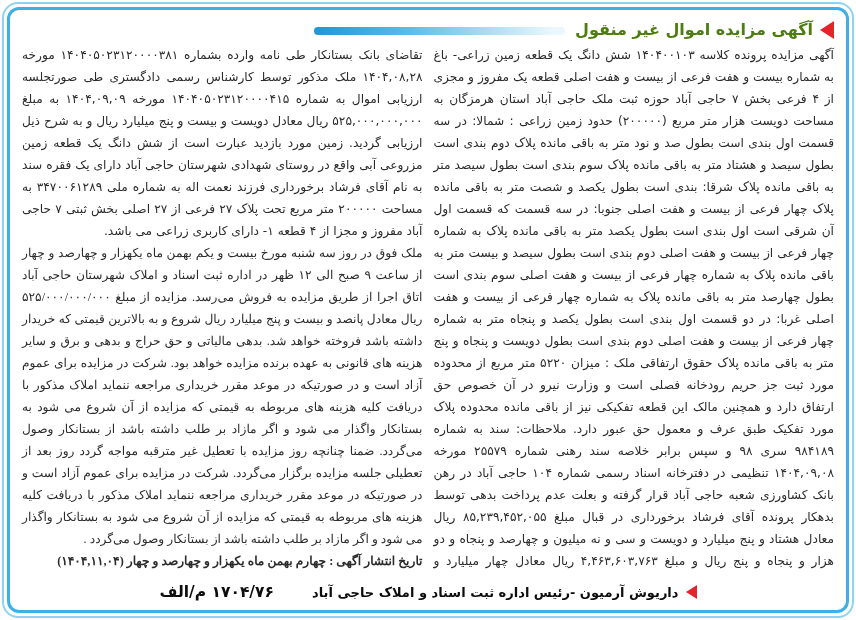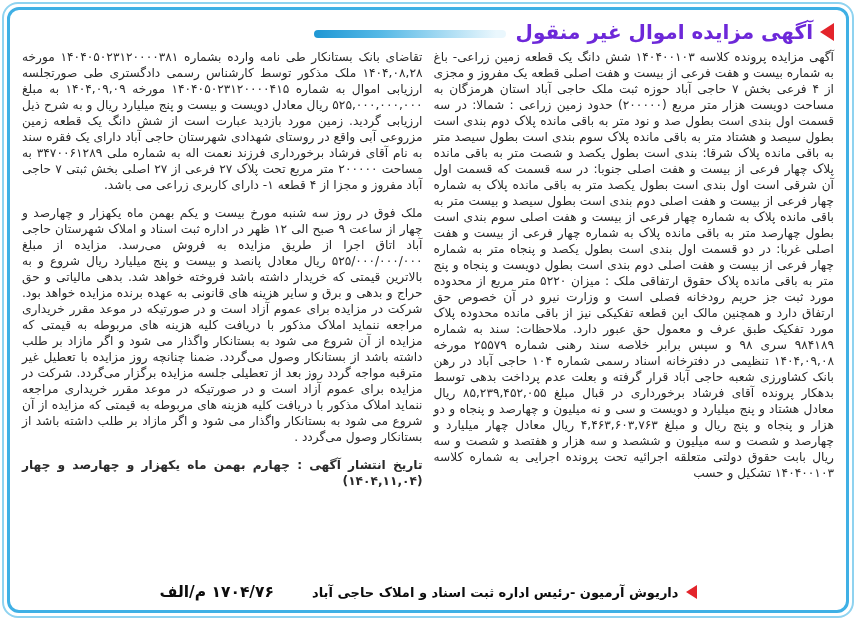--- a/index.html
+++ b/index.html
@@ -27,36 +27,36 @@
   }
   .header-row{
     display:flex;align-items:center;flex:none;padding:2px 2px 4px 4px;
   }
   .tri{
     width:0;height:0;flex:none;
     border-top:9px solid transparent;border-bottom:9px solid transparent;
     border-right:14px solid var(--accent-red);
   }
   .page-title{
-    font-weight:bold;font-size:20px;color:#6d28d9;margin:0 7px 0 10px;
+    font-weight:bold;font-size:16px;color:#4d7c0f;margin:0 7px 0 10px;
     white-space:nowrap;letter-spacing:-0.2px;
   }
   .title-bar{
     flex:1;height:8px;border-radius:4px;margin-left:290px;margin-top:3px;
     background:linear-gradient(to right, var(--bar-blue-dark) 0%, #56b9e6 35%, var(--bar-blue-light) 95%);
   }
   .body-cols{
     flex:1;display:flex;gap:11px;overflow:hidden;padding:1px 2px 0 2px;
   }
   .col{flex:1 1 0;min-width:0;}
   .col p{
-    margin:0;text-align:justify;font-size:12.2px;line-height:16px;
+    margin:0;text-align:justify;font-size:12.2px;line-height:22px;
     color:var(--text);
   }
-  .col p + p{margin-top:12px;}
+  .col p + p{margin-top:0;font-family:Liberation Serif, serif;}
   .date-line{font-weight:bold;color:#161616;}
   .footer-row{
     flex:none;display:flex;align-items:center;justify-content:center;
     padding:5px 0 3px 0;font-weight:bold;color:#0d0d0d;
   }
   .footer-row .tri{
     border-top:7px solid transparent;border-bottom:7px solid transparent;
     border-right:11px solid var(--accent-red);
   }
   .signature{font-size:13px;margin:0 7px 0 0;white-space:nowrap;}

